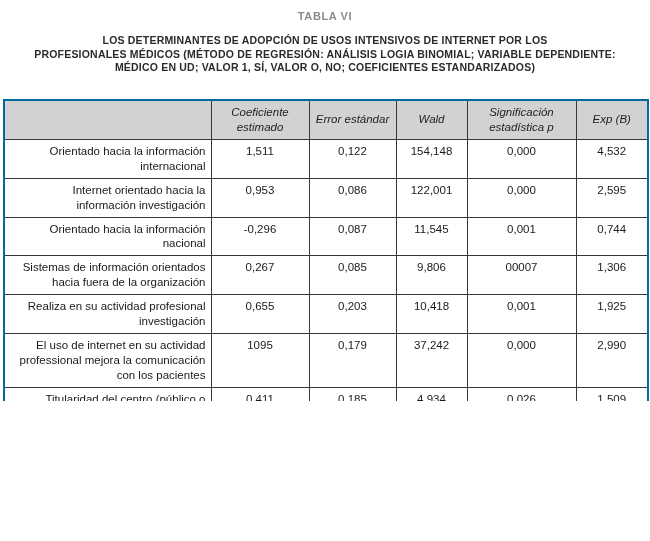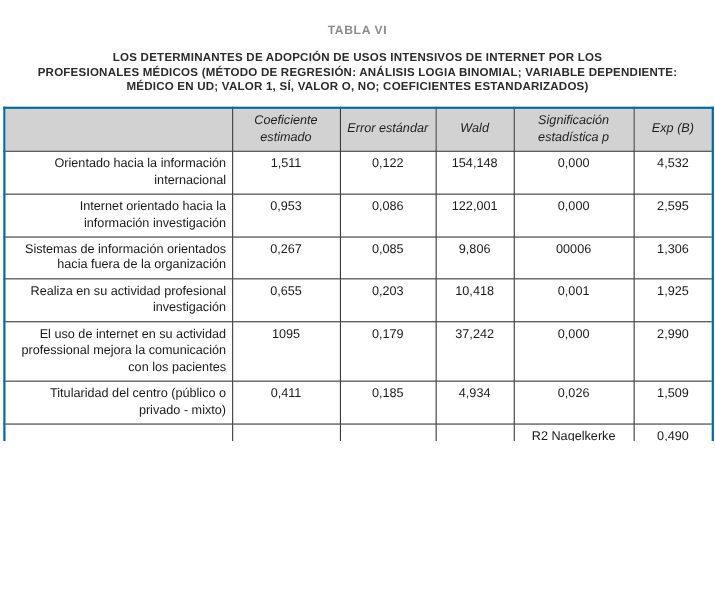--- a/index.html
+++ b/index.html
@@ -6,40 +6,40 @@
     margin: 0;
     padding: 0;
     background: #ffffff;
     font-family: "Liberation Sans", sans-serif;
     color: #1a1a1a;
   }
   .page {
     width: 650px;
     height: 401px;
     box-sizing: border-box;
-    padding: 18px 3px 0 3px;
+    padding: 6px 3px 0 3px;
     overflow: hidden;
     background: #ffffff;
   }
   .table-number {
     text-align: center;
     font-size: 11px;
     font-weight: bold;
     letter-spacing: 0.6px;
     color: #8b8b8b;
     margin: 4px 0 12px 0;
   }
   .caption {
     text-align: center;
     font-size: 10.5px;
     font-weight: bold;
     color: #2b2b2b;
     line-height: 1.3;
     letter-spacing: 0.2px;
-    margin: 0 auto 10px auto;
+    margin: 0 auto 24px auto;
     width: 620px;
   }
   table.stats {
     border-collapse: collapse;
     table-layout: fixed;
     width: 644px;
     margin: 0 auto;
     border: 2px solid #0369a1;
   }
   table.stats th,
@@ -115,25 +115,33 @@
         </tr>
         <tr>
           <td>Internet orientado hacia la información investigación</td>
           <td>0,953</td>
           <td>0,086</td>
           <td>122,001</td>
           <td>0,000</td>
           <td>2,595</td>
         </tr>
         <tr>
+          <td>Orientado hacia la información nacional</td>
+          <td>-0,296</td>
+          <td>0,087</td>
+          <td>11,545</td>
+          <td>0,001</td>
+          <td>0,744</td>
+        </tr>
+        <tr>
           <td>Sistemas de información orientados hacia fuera de la organización</td>
           <td>0,267</td>
           <td>0,085</td>
           <td>9,806</td>
-          <td>00006</td>
+          <td>00007</td>
           <td>1,306</td>
         </tr>
         <tr>
           <td>Realiza en su actividad profesional investigación</td>
           <td>0,655</td>
           <td>0,203</td>
           <td>10,418</td>
           <td>0,001</td>
           <td>1,925</td>
         </tr>

